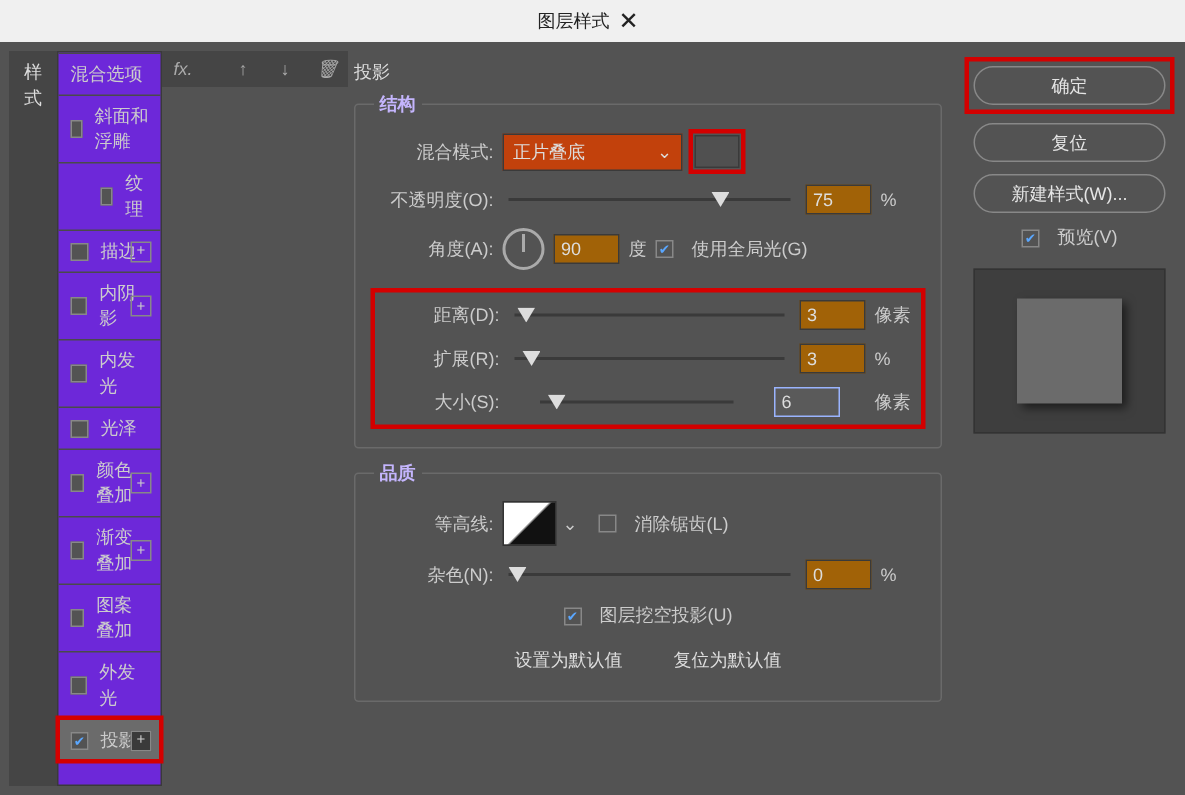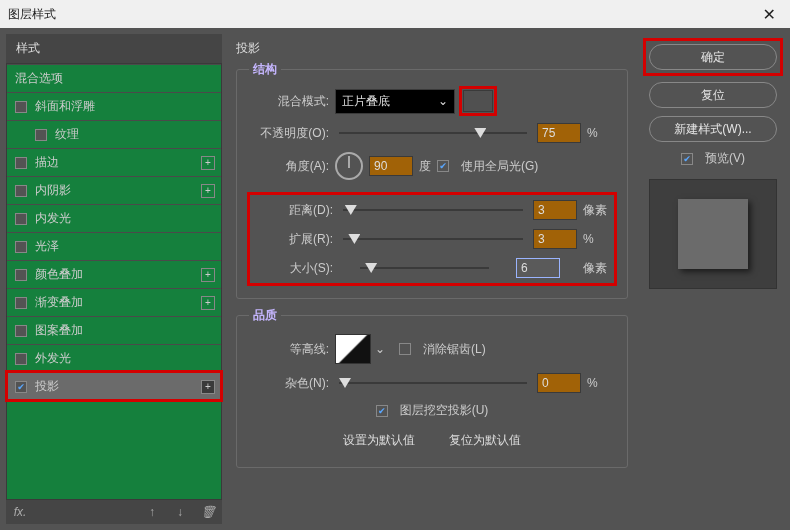--- a/index.html
+++ b/index.html
@@ -1,38 +1,38 @@
 <!DOCTYPE html>
 <html><head>
 <meta charset="utf-8">
 <style>
 * { margin:0; padding:0; box-sizing:border-box; font-family:"Microsoft YaHei",Arial,sans-serif; font-size:12px; }
 body { background:#535353; color:#ccc; width:790px; height:530px; overflow:hidden; }
-.title-bar { background:#f0f0f0; height:28px; display:flex; align-items:center; justify-content:space-between; padding:0 8px; color:#222; }
+.title-bar { background:#f0f0f0; height:28px; display:flex; align-items:center; justify-content:center; padding:0 8px; color:#222; }
 .title-bar .close { font-size:16px; cursor:pointer; padding:0 6px; }
 .main { display:flex; height:502px; background:#535353; padding:6px; gap:6px; }
-.left-col { width:216px; display:flex; flex-direction:column; }
+.left-col { width:216px; display:flex; flex-direction:row; }
 .style-header { background:#454545; padding:6px 10px; color:#ddd; }
-.styles-list { flex:1; background:#15803d; border:1px solid #3a3a3a; }
+.styles-list { flex:1; background:#6d28d9; border:1px solid #3a3a3a; }
 .style-row { display:flex; align-items:center; padding:5px 8px; border-top:1px solid #4a4a4a; position:relative; }
 .style-row.sub { padding-left:28px; }
 .style-row.selected { background:#6b6b6b; }
 .style-row .plus { position:absolute; right:6px; width:14px; height:14px; border:1px solid #888; display:flex; align-items:center; justify-content:center; font-size:10px; color:#ccc; }
 .style-row .plus.dark { background:#3a3a3a; }
 .cb { width:12px; height:12px; border:1px solid #888; margin-right:8px; display:inline-flex; align-items:center; justify-content:center; background:#535353; }
 .cb.checked::after { content:'✔'; font-size:9px; color:#5aa7ff; }
 .footer-bar { height:24px; background:#454545; display:flex; align-items:center; padding:0 6px; gap:12px; color:#aaa; font-style:italic; }
 .footer-bar .icon { width:16px; height:16px; display:flex; align-items:center; justify-content:center; }
 .center-col { flex:1; padding:2px 8px 8px 8px; }
 .section-title { color:#ddd; padding:4px 0; }
 fieldset { border:1px solid #6a6a6a; border-radius:3px; padding:10px 12px 14px 12px; margin-bottom:8px; }
 legend { padding:0 4px; color:#c4b5fd;font-weight:bold; }
 .field { display:flex; align-items:center; margin-bottom:9px; gap:6px; }
 .field label { width:80px; text-align:right; }
-.select { background:#000000; border:1px solid #3a3a3a; color:#ddd; padding:3px 6px; width:120px; display:flex; justify-content:space-between; align-items:center; }
+.select { background:#c2410c; border:1px solid #3a3a3a; color:#ddd; padding:3px 6px; width:120px; display:flex; justify-content:space-between; align-items:center; }
 .color-swatch { width:30px; height:22px; background:#505050; border:1px solid #3a3a3a; }
 .slider { flex:1; height:14px; position:relative; margin:0 4px; }
 .slider-track { position:absolute; top:6px; left:0; right:0; height:2px; background:#3a3a3a; }
 .slider-thumb { position:absolute; top:2px; width:12px; height:10px; background:#ddd; clip-path:polygon(50% 100%,0 0,100% 0); }
 .num-input { width:44px; background:#a16207; border:1px solid #3a3a3a; color:#ddd; padding:2px 4px; text-align:left; }
 .unit { width:28px; }
 .angle-dial { width:28px; height:28px; border:2px solid #aaa; border-radius:50%; position:relative; }
 .angle-dial::after { content:''; position:absolute; width:2px; height:12px; background:#aaa; left:50%; top:2px; transform:translateX(-50%); }
 .contour-prev { width:36px; height:30px; background:linear-gradient(135deg,#fff 0%,#fff 48%,#111 52%,#111 100%); border:1px solid #333; }
 .btn-row { display:flex; gap:18px; justify-content:center; margin-top:4px; }

